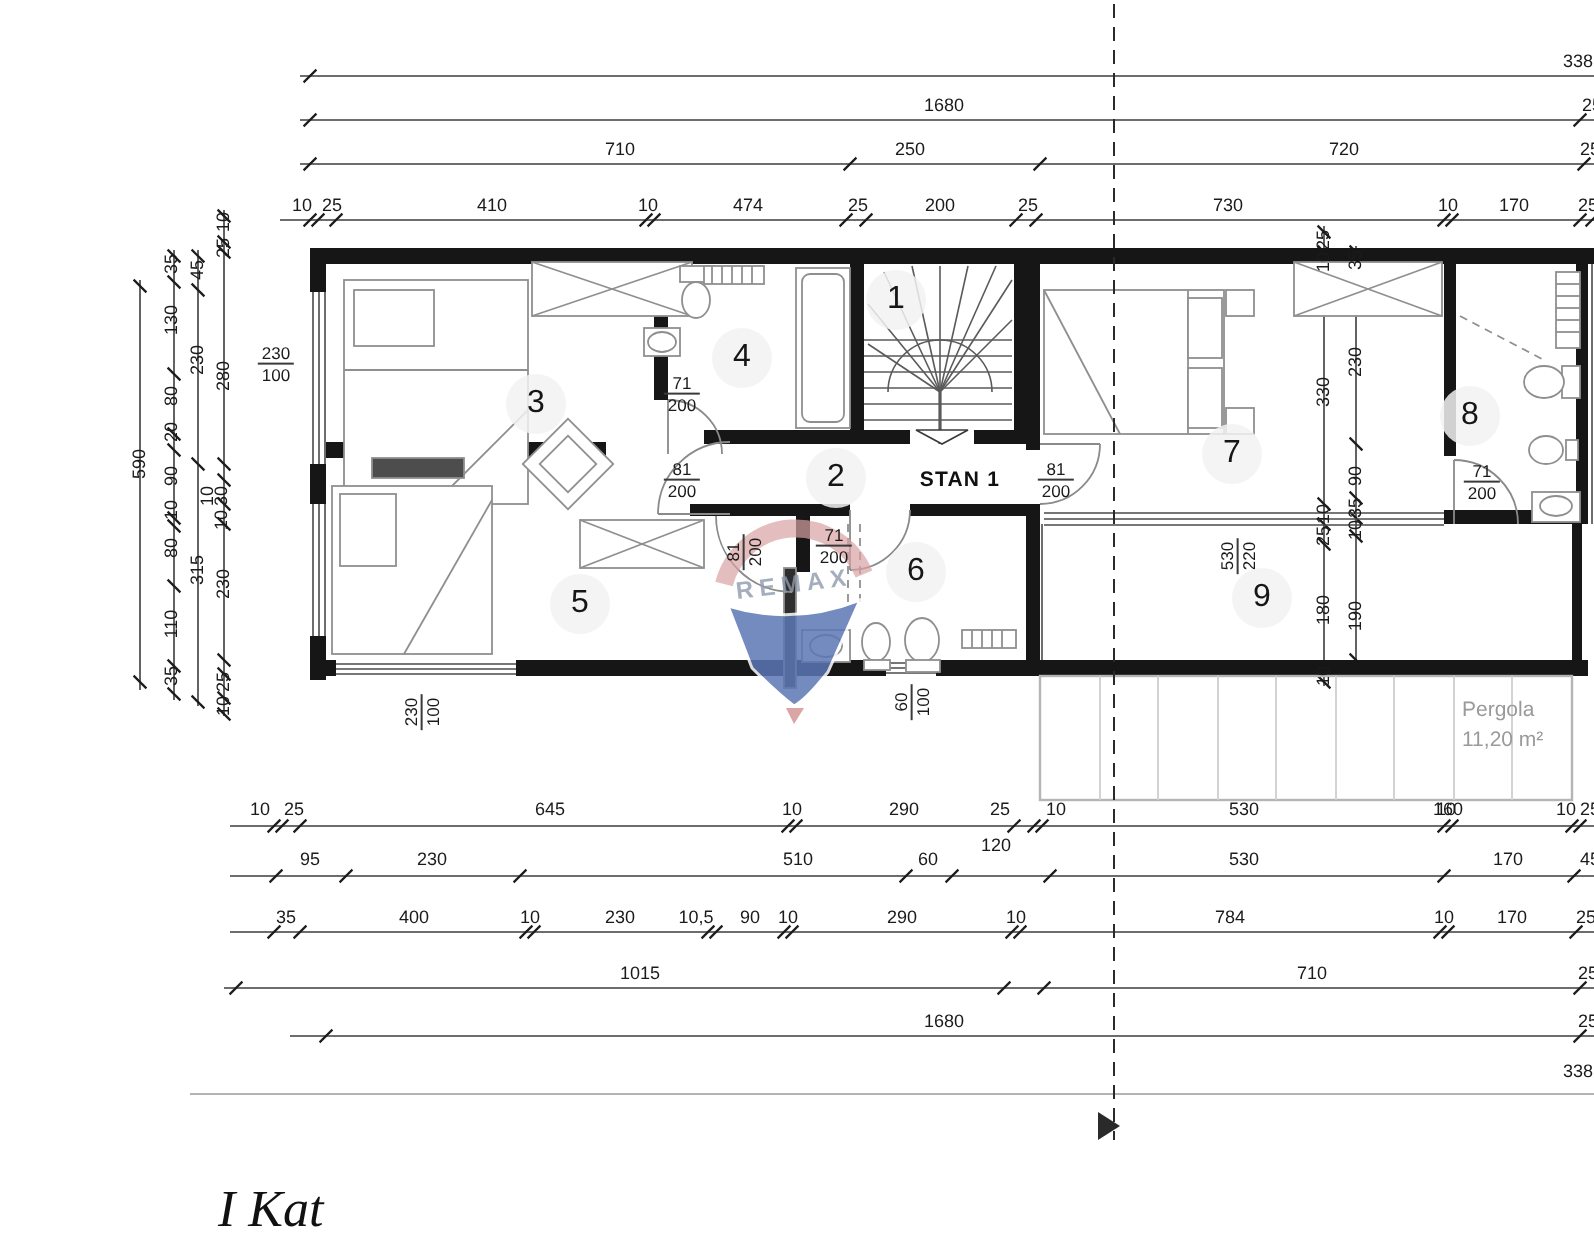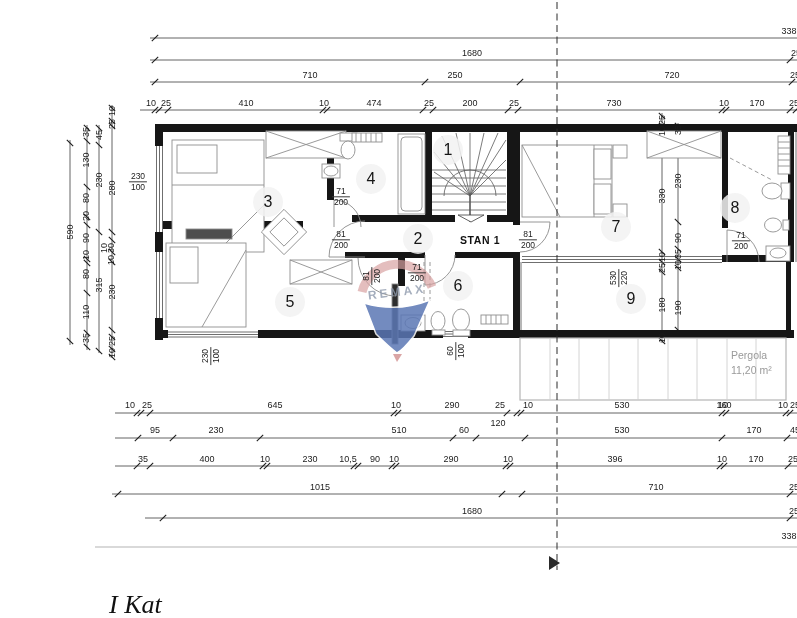--- a/index.html
+++ b/index.html
@@ -375,21 +375,21 @@
       <div class="dim" style="left: 795px; top: 430px;">45</div>
       <div class="dim" style="left: 143px; top: 459px;">35</div>
       <div class="dim" style="left: 207px; top: 459px;">400</div>
       <div class="dim" style="left: 265px; top: 459px;">10</div>
       <div class="dim" style="left: 310px; top: 459px;">230</div>
       <div class="dim" style="left: 348px; top: 459px;">10,5</div>
       <div class="dim" style="left: 375px; top: 459px;">90</div>
       <div class="dim" style="left: 394px; top: 459px;">10</div>
       <div class="dim" style="left: 451px; top: 459px;">290</div>
       <div class="dim" style="left: 508px; top: 459px;">10</div>
-      <div class="dim" style="left: 615px; top: 459px;">396</div>
+      <div class="dim" style="left: 615px; top: 459px;">784</div>
       <div class="dim" style="left: 722px; top: 459px;">10</div>
       <div class="dim" style="left: 756px; top: 459px;">170</div>
       <div class="dim" style="left: 793px; top: 459px;">25</div>
       <div class="dim" style="left: 320px; top: 487px;">1015</div>
       <div class="dim" style="left: 656px; top: 487px;">710</div>
       <div class="dim" style="left: 794px; top: 487px;">25</div>
       <div class="dim" style="left: 472px; top: 511px;">1680</div>
       <div class="dim" style="left: 794px; top: 511px;">25</div>
       <div class="dim" style="left: 789px; top: 536px;">338</div>
       <div class="dim v" style="left: 70px; top: 232px;">590</div>

